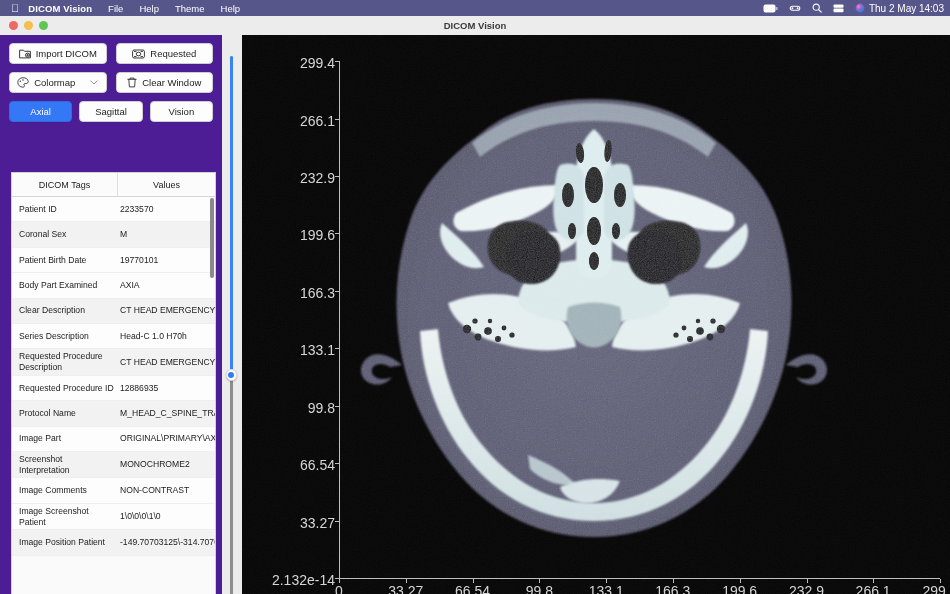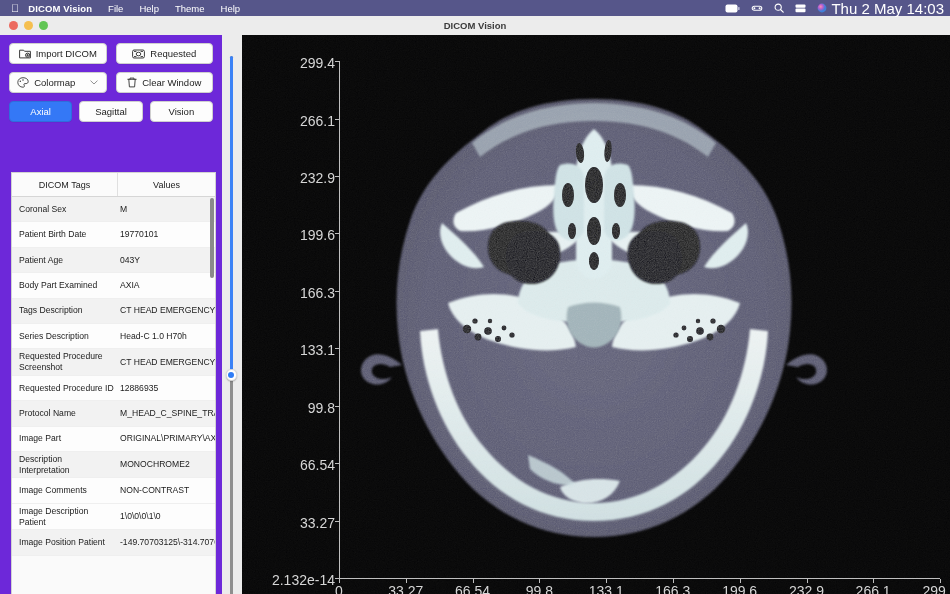--- a/index.html
+++ b/index.html
@@ -20,21 +20,21 @@
     font-size: 9.5px;
     padding: 0 6px;
     z-index: 50;
   }
   #menubar .apple { font-size: 11px; line-height: 1; margin: 0 9px 0 5px; }
   #menubar .m-app { font-weight: bold; margin-right: 16px; letter-spacing: .1px; }
   #menubar .m-item { margin-right: 16px; }
   #menubar .spacer { flex: 1; }
   #menubar .tray { display: flex; align-items: center; gap: 11px; margin-right: 4px; }
   #menubar .tray svg { display: block; }
-  #menubar .clock { font-size: 15px; white-space: nowrap; }
+  #menubar .clock { font-size: 10px; white-space: nowrap; }
 
   
   #window {
     position: absolute; top: 16px; left: 0;
     width: 950px; height: 578px;
     background: #ececec;
   }
   #titlebar {
     position: absolute; top: 0; left: 0;
     width: 950px; height: 19px;
@@ -49,21 +49,21 @@
   #win-title {
     position: absolute; left: 0; right: 0; text-align: center;
     font-size: 9.5px; font-weight: bold; color: #3b3b3b;
     pointer-events: none;
   }
 
   
   #left {
     position: absolute; top: 19px; left: 0;
     width: 222px; height: 559px;
-    background: #6d28d9;
+    background: #4c1d95;
   }
   .toolbar { padding: 8px 9px 0 9px; }
   .btn-row { display: flex; gap: 9px; margin-bottom: 8px; }
   .btn {
     flex: 1;
     height: 21px;
     background: #fdfdfd;
     border: 1px solid #cfcfcf;
     border-radius: 4px;
     display: flex; align-items: center; justify-content: center;
@@ -311,70 +311,70 @@
         <div class="s">Vision</div>
       </div>
     </div>
 
     <div id="table-wrap">
       <div class="thead">
         <div class="th k">DICOM Tags</div>
         <div class="th v">Values</div>
       </div>
       <div class="tbody" id="tbody">
+          <div class="trow">
+            <div class="k">Patient ID</div>
+            <div class="v">2233570</div>
+          </div>
           <div class="trow alt">
             <div class="k">Coronal Sex</div>
             <div class="v">M</div>
           </div>
           <div class="trow">
             <div class="k">Patient Birth Date</div>
             <div class="v">19770101</div>
           </div>
-          <div class="trow alt">
-            <div class="k">Patient Age</div>
-            <div class="v">043Y</div>
-          </div>
           <div class="trow">
             <div class="k">Body Part Examined</div>
             <div class="v">AXIA</div>
           </div>
           <div class="trow alt">
-            <div class="k">Tags Description</div>
+            <div class="k">Clear Description</div>
             <div class="v">CT  HEAD EMERGENCY</div>
           </div>
           <div class="trow">
             <div class="k">Series Description</div>
             <div class="v">Head-C  1.0  H70h</div>
           </div>
           <div class="trow alt">
-            <div class="k">Requested Procedure Screenshot</div>
+            <div class="k">Requested Procedure Description</div>
             <div class="v">CT  HEAD EMERGENCY</div>
           </div>
           <div class="trow">
             <div class="k">Requested Procedure ID</div>
             <div class="v">12886935</div>
           </div>
           <div class="trow alt">
             <div class="k">Protocol Name</div>
             <div class="v">M_HEAD_C_SPINE_TRAU</div>
           </div>
           <div class="trow">
             <div class="k">Image Part</div>
             <div class="v">ORIGINAL\PRIMARY\AXIA</div>
           </div>
           <div class="trow alt">
-            <div class="k">Description Interpretation</div>
+            <div class="k">Screenshot Interpretation</div>
             <div class="v">MONOCHROME2</div>
           </div>
           <div class="trow">
             <div class="k">Image Comments</div>
             <div class="v">NON-CONTRAST</div>
           </div>
           <div class="trow">
-            <div class="k">Image Description Patient</div>
+            <div class="k">Image Screenshot Patient</div>
             <div class="v">1\0\0\0\1\0</div>
           </div>
           <div class="trow alt">
             <div class="k">Image Position Patient</div>
             <div class="v">-149.70703125\-314.7070</div>
           </div>
         </div>
       <div id="tscroll">
         <div class="thumb"></div>
       </div>

